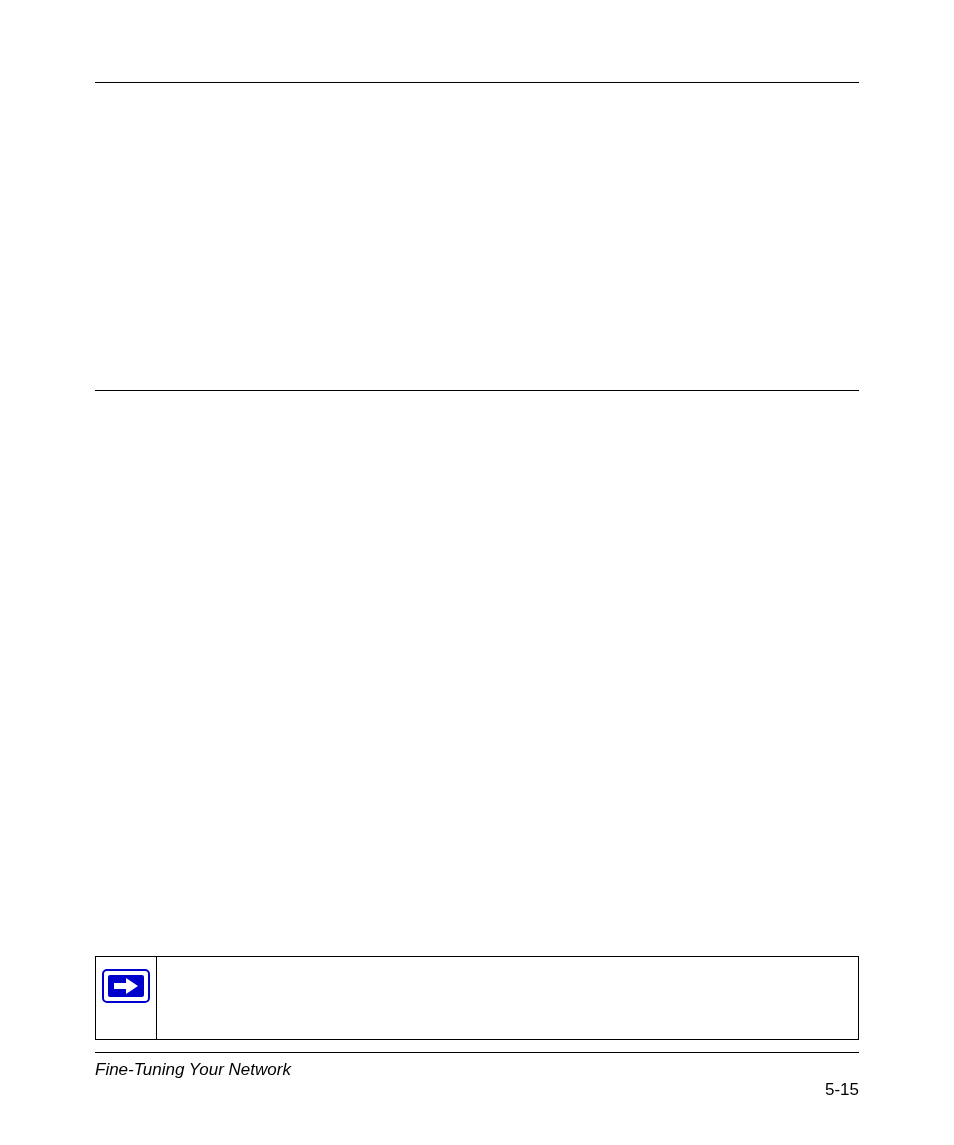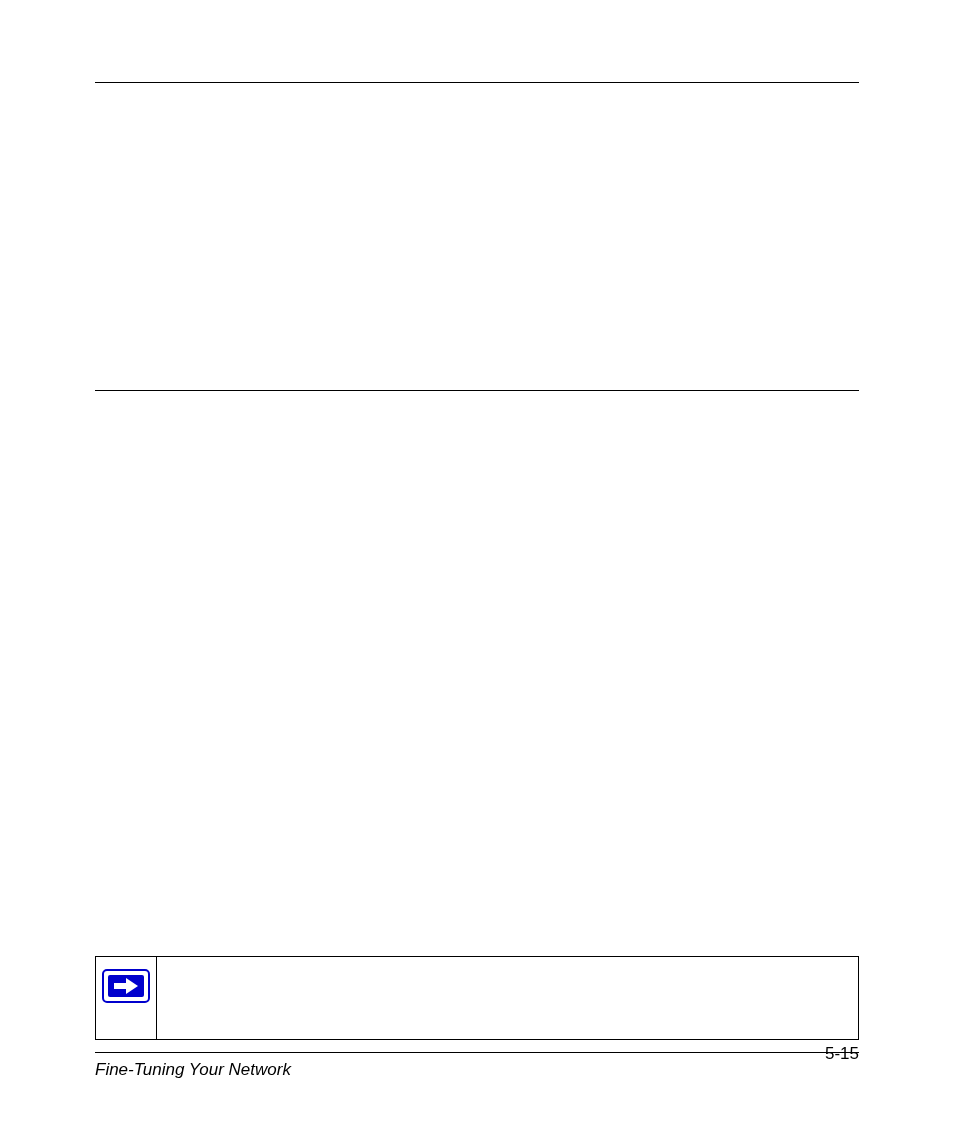--- a/index.html
+++ b/index.html
@@ -104,21 +104,21 @@
       position: absolute;
       left: 95px;
       top: 1060px;
       font-style: italic;
       font-size: 17px;
       color: #000;
     }
     .footer-right {
       position: absolute;
       right: 95px;
-      top: 1044px;
+      top: 1080px;
       font-size: 17px;
       color: #000;
     }
   </style>
 </head>
 <body>
 
 <div class="page">
 
   <div class="hr1"></div>

